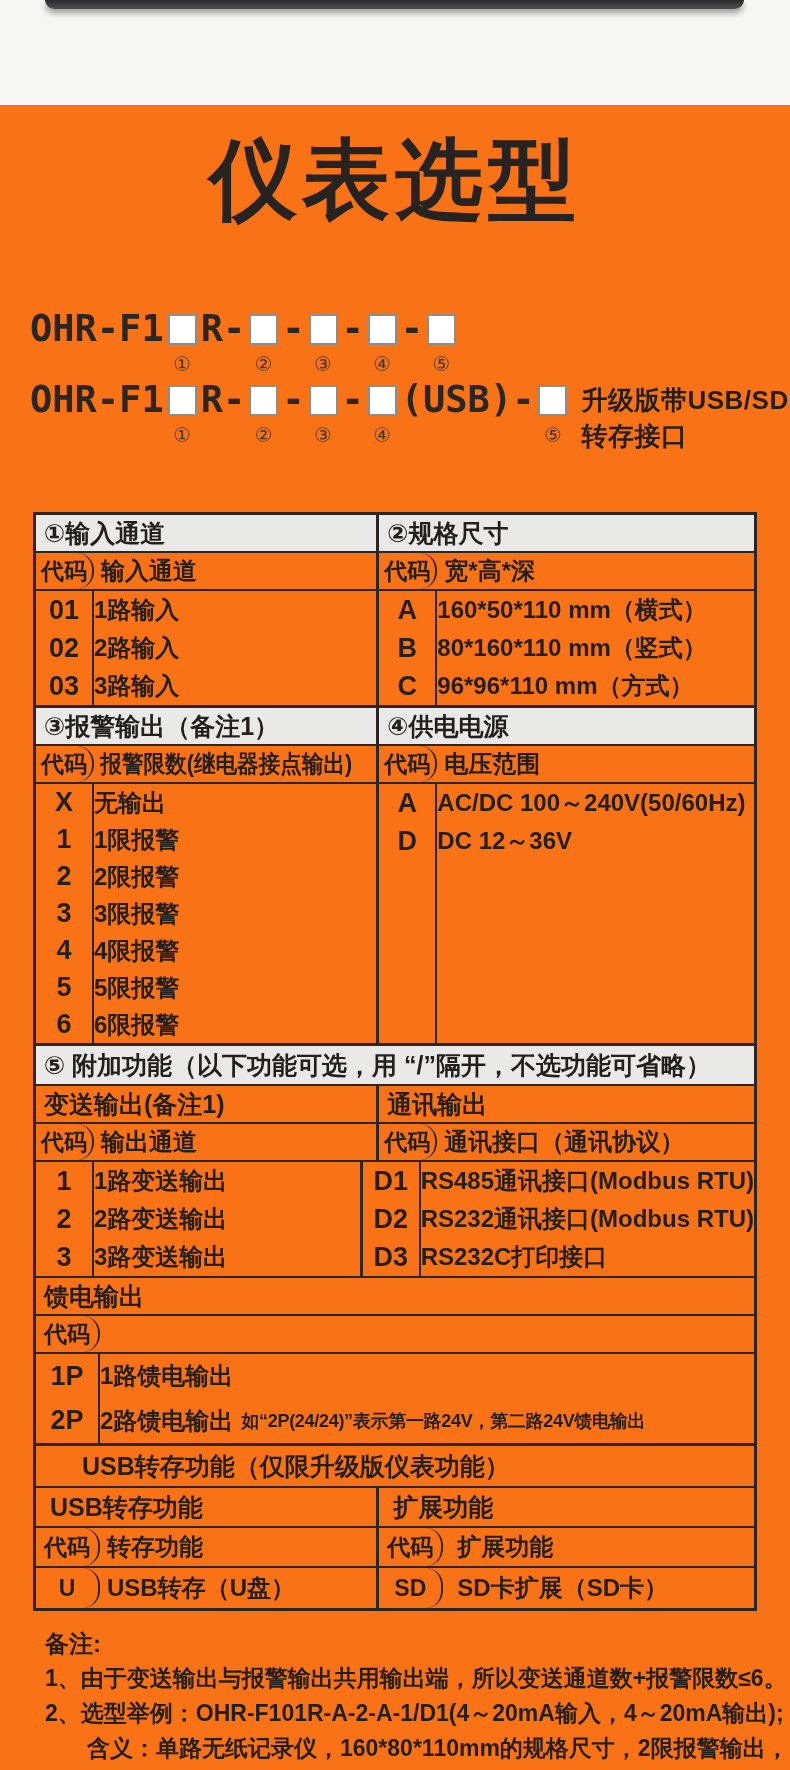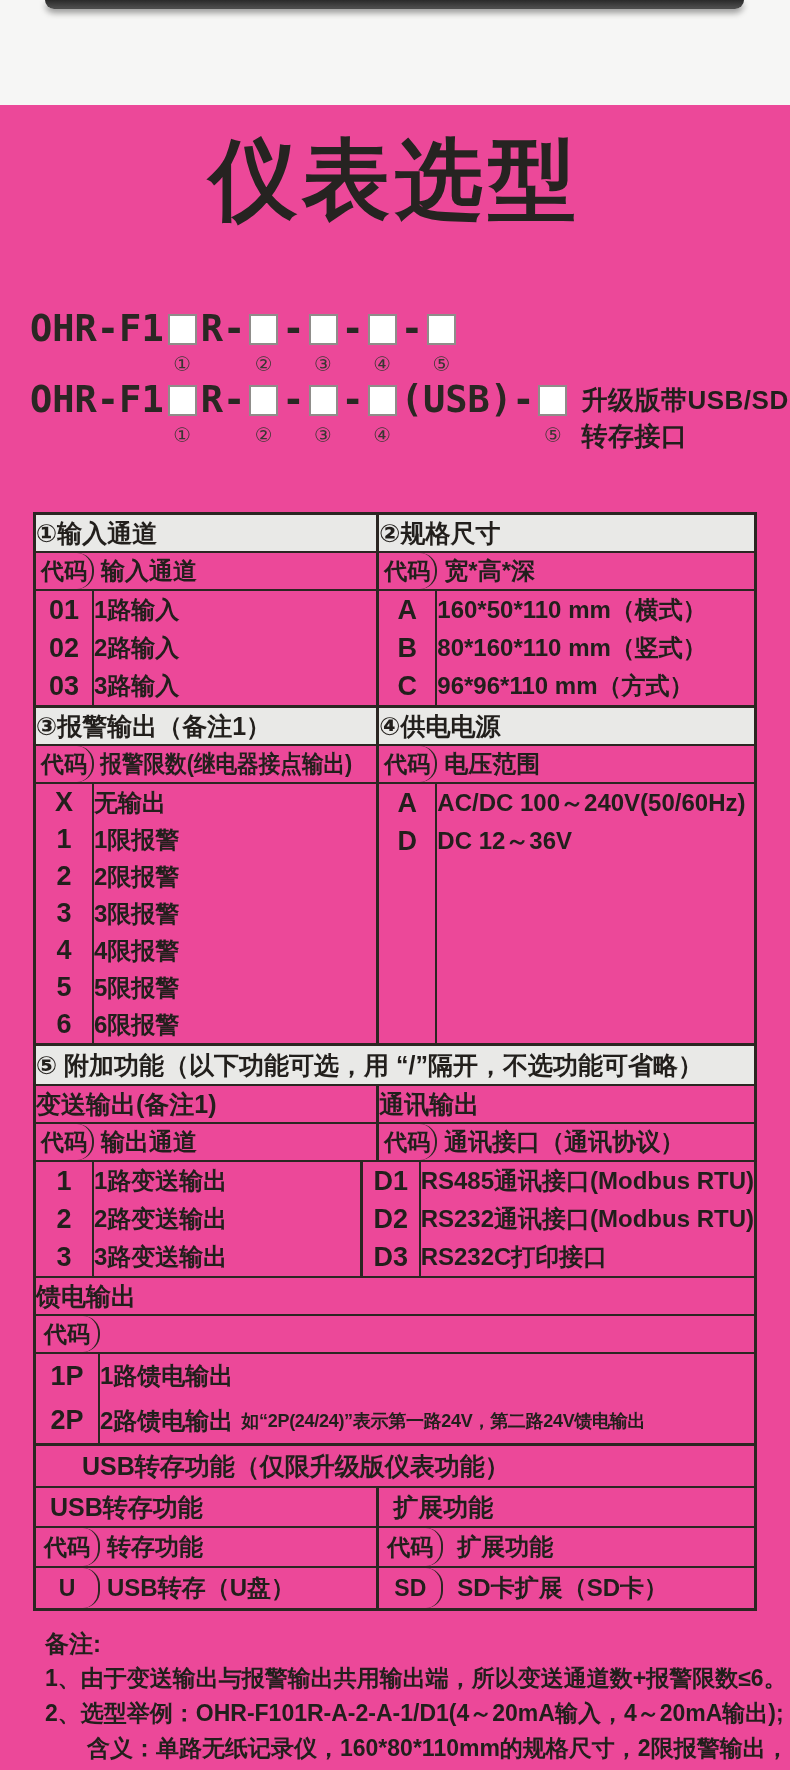--- a/index.html
+++ b/index.html
@@ -1,17 +1,17 @@
 <!DOCTYPE html>
 <html><head>
 <meta charset="utf-8">
 <style>
   html,body{margin:0;padding:0;background:#ffffff;}
   .page{
-    position:relative;width:790px;height:1770px;overflow:hidden;background:#ec4899;
+    position:relative;width:790px;height:1770px;overflow:hidden;background:#f97316;
     font-family:"Liberation Sans","DejaVu Sans",sans-serif;color:#221f1c;
   }
   
   .top-strip{position:relative;height:105px;background:#f6f6f5;}
   .top-bar{
     position:absolute;top:0;left:45px;width:699px;height:9px;
     background:linear-gradient(180deg,#2a2a2a 0%,#4c4c4c 85%);
     border-radius:0 0 9px 9px;
     box-shadow:0 4px 6px rgba(0,0,0,.38);
   }
@@ -34,42 +34,42 @@
   .marker{font-size:20px;font-weight:400;color:#3a3733;margin-top:9px;line-height:20px;}
   .msuffix{font-size:26px;font-weight:700;line-height:36px;margin-left:10px;letter-spacing:0.5px;}
   
   .tbl{margin:58px 33px 0 33px;border:3px solid #2b2622;}
   .b2{border-bottom:2px solid #2b2622;}
   .b3{border-bottom:3px solid #2b2622;}
   .row{display:flex;align-items:stretch;}
   .grey{background:#e9e9e7;}
   .lh{width:47.4%;border-right:3px solid #2b2622;display:flex;align-items:center;}
   .rh{flex:1;display:flex;align-items:center;}
-  .hdr-txt{font-size:25px;font-weight:700;white-space:nowrap;}
+  .hdr-txt{font-size:25px;font-weight:700;padding-left:8px;white-space:nowrap;}
   .h36{height:36px;}
   .h38{height:38px;}
   .h40{height:40px;}
   
   .codecell{width:56px;border-right:2px solid #2b2622;display:flex;align-items:center;justify-content:center;
     font-size:23px;font-weight:700;flex-shrink:0;border-radius:17px;}
   .codecell.wide{width:62px;}
   .desccell{flex:1;display:flex;align-items:center;padding-left:7px;font-size:24px;font-weight:700;white-space:nowrap;}
   .tight{transform:scaleX(.90);transform-origin:left center;}
   .half{width:47.4%;border-right:3px solid #2b2622;display:flex;align-items:stretch;}
   .rhalf{flex:1;display:flex;align-items:stretch;}
   .col-codes{width:56px;border-right:2px solid #2b2622;display:flex;flex-direction:column;flex-shrink:0;}
   .col-codes.wide{width:62px;}
   .col-descs{flex:1;display:flex;flex-direction:column;}
   .ci{display:flex;align-items:center;justify-content:center;font-size:27px;font-weight:700;}
   .di{display:flex;align-items:center;padding-left:0;font-size:24px;font-weight:700;white-space:nowrap;}
   .i38{height:38px;}
   .i37{height:37px;}
   .i44{height:44px;}
   .i45{height:45px;}
-  .banner{display:flex;align-items:center;font-size:25px;font-weight:700;}
+  .banner{display:flex;align-items:center;font-size:25px;font-weight:700;padding-left:8px;}
   .banner.indent{padding-left:46px;}
   .feednote{font-size:18px;font-weight:700;margin-left:8px;letter-spacing:-0.3px;}
   
   .notes{margin:16px 20px 0 45px;}
   .note-label{font-size:24px;font-weight:700;line-height:34px;}
   .note-line{font-size:23px;font-weight:700;line-height:35px;white-space:nowrap;}
   .note-indent{margin-left:42px;}
 </style>
 </head>
 <body>

